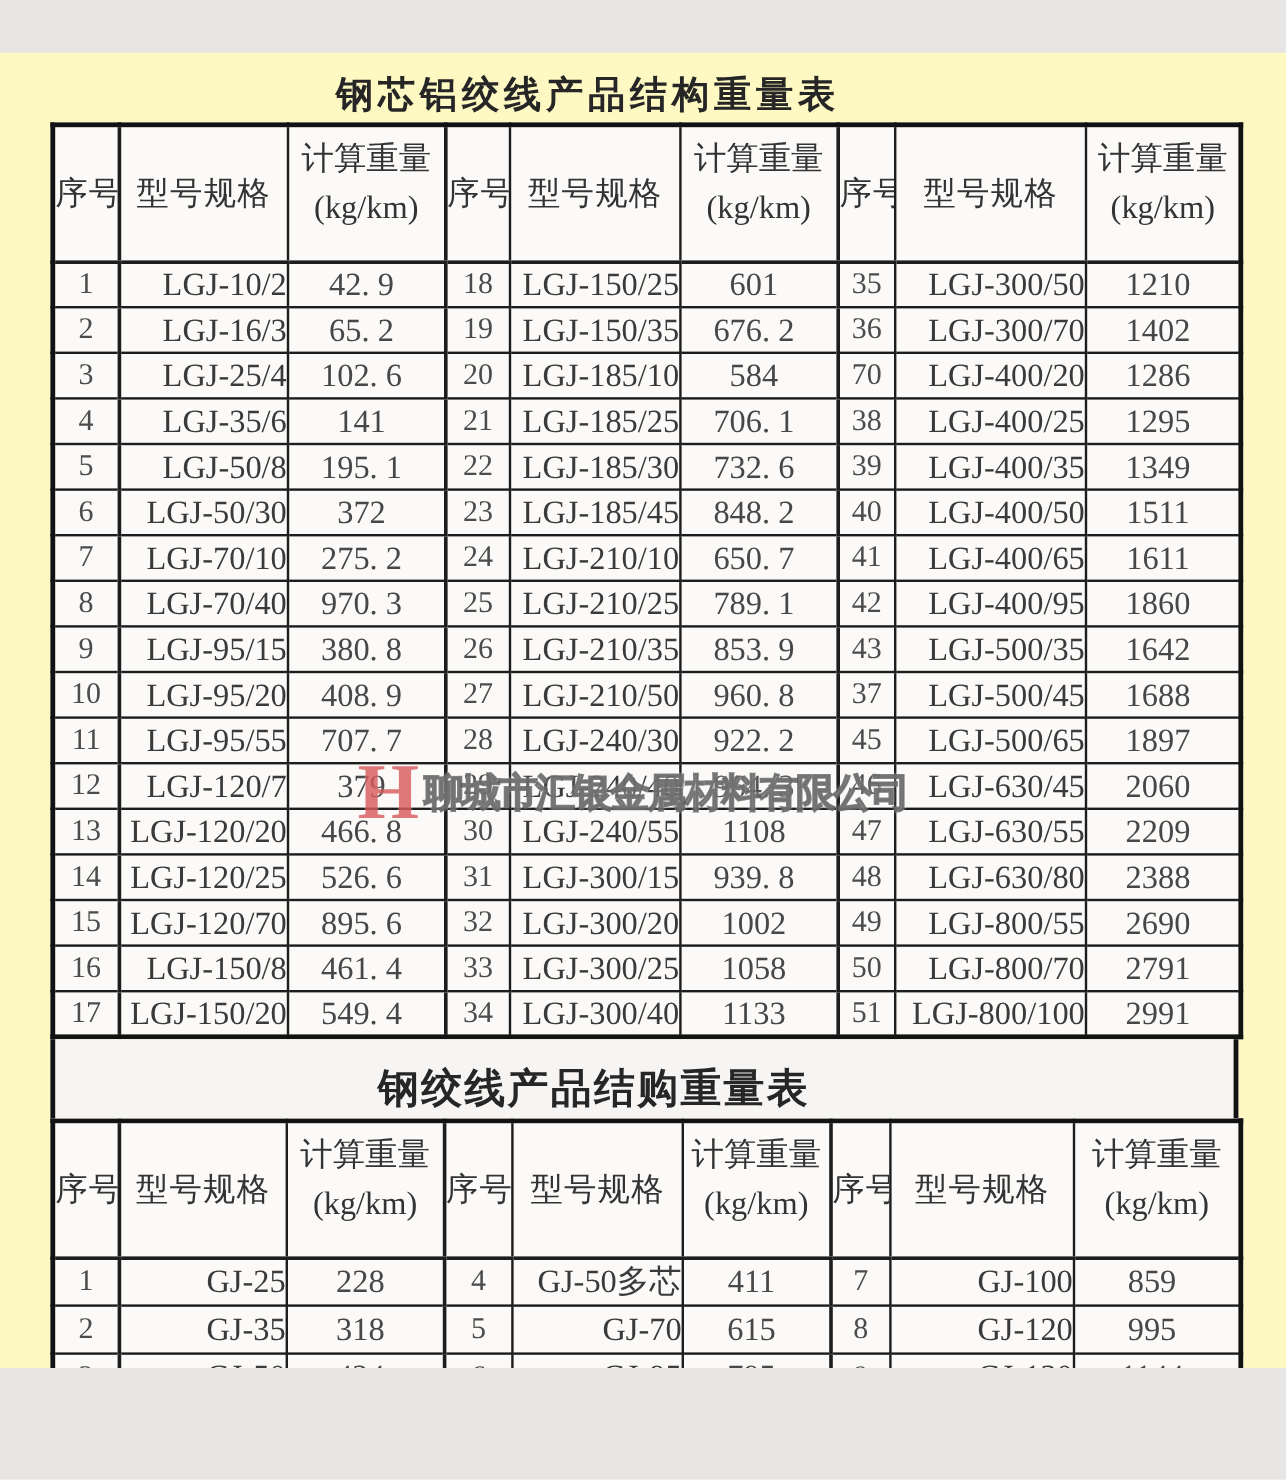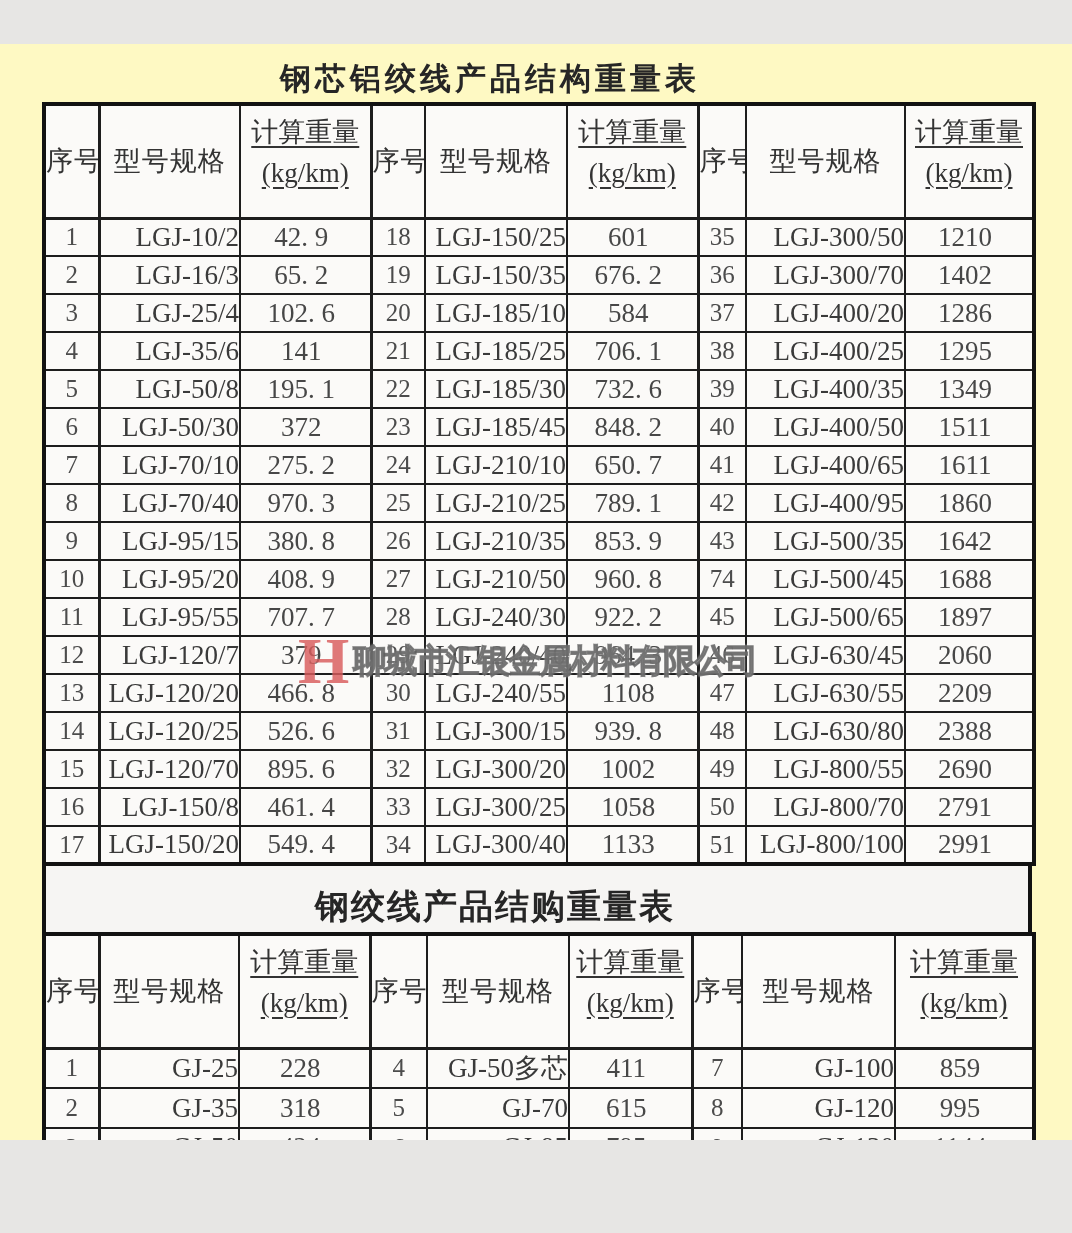--- a/index.html
+++ b/index.html
@@ -46,21 +46,21 @@
   #t2 tbody tr { height:40px; }
 
   .wt th {
     font-size:27px; font-weight:400; color:#333;
     text-align:center; vertical-align:middle;
     letter-spacing:1px;
   }
   th.h-weight { vertical-align:top; padding-top:6px; }
   th.h-weight span {
     display:block; line-height:1.5;
-    text-decoration:underline; text-underline-offset:5px;
+    text-underline-offset:5px;
     letter-spacing:0;
   }
   .wt td { font-size:27px; color:#3a3a3a; }
   td.c-index  { text-align:center; font-size:25px; color:#4c4c4c; }
   td.c-model  { text-align:right; padding-left:4px; }
   td.c-weight { text-align:center; padding-right:8px; color:#474747; }
   #t2 td.c-model { padding-left:0; }
 
   .band {
     width:990px; margin-left:42px; height:66px;
@@ -157,21 +157,21 @@
           <td class="c-model">LGJ-300/70</td>
           <td class="c-weight">1402</td>
         </tr>
         <tr>
           <td class="c-index">3</td>
           <td class="c-model">LGJ-25/4</td>
           <td class="c-weight">102. 6</td>
           <td class="c-index">20</td>
           <td class="c-model">LGJ-185/10</td>
           <td class="c-weight">584</td>
-          <td class="c-index">37</td>
+          <td class="c-index">70</td>
           <td class="c-model">LGJ-400/20</td>
           <td class="c-weight">1286</td>
         </tr>
         <tr>
           <td class="c-index">4</td>
           <td class="c-model">LGJ-35/6</td>
           <td class="c-weight">141</td>
           <td class="c-index">21</td>
           <td class="c-model">LGJ-185/25</td>
           <td class="c-weight">706. 1</td>
@@ -234,21 +234,21 @@
           <td class="c-model">LGJ-500/35</td>
           <td class="c-weight">1642</td>
         </tr>
         <tr>
           <td class="c-index">10</td>
           <td class="c-model">LGJ-95/20</td>
           <td class="c-weight">408. 9</td>
           <td class="c-index">27</td>
           <td class="c-model">LGJ-210/50</td>
           <td class="c-weight">960. 8</td>
-          <td class="c-index">74</td>
+          <td class="c-index">37</td>
           <td class="c-model">LGJ-500/45</td>
           <td class="c-weight">1688</td>
         </tr>
         <tr>
           <td class="c-index">11</td>
           <td class="c-model">LGJ-95/55</td>
           <td class="c-weight">707. 7</td>
           <td class="c-index">28</td>
           <td class="c-model">LGJ-240/30</td>
           <td class="c-weight">922. 2</td>

